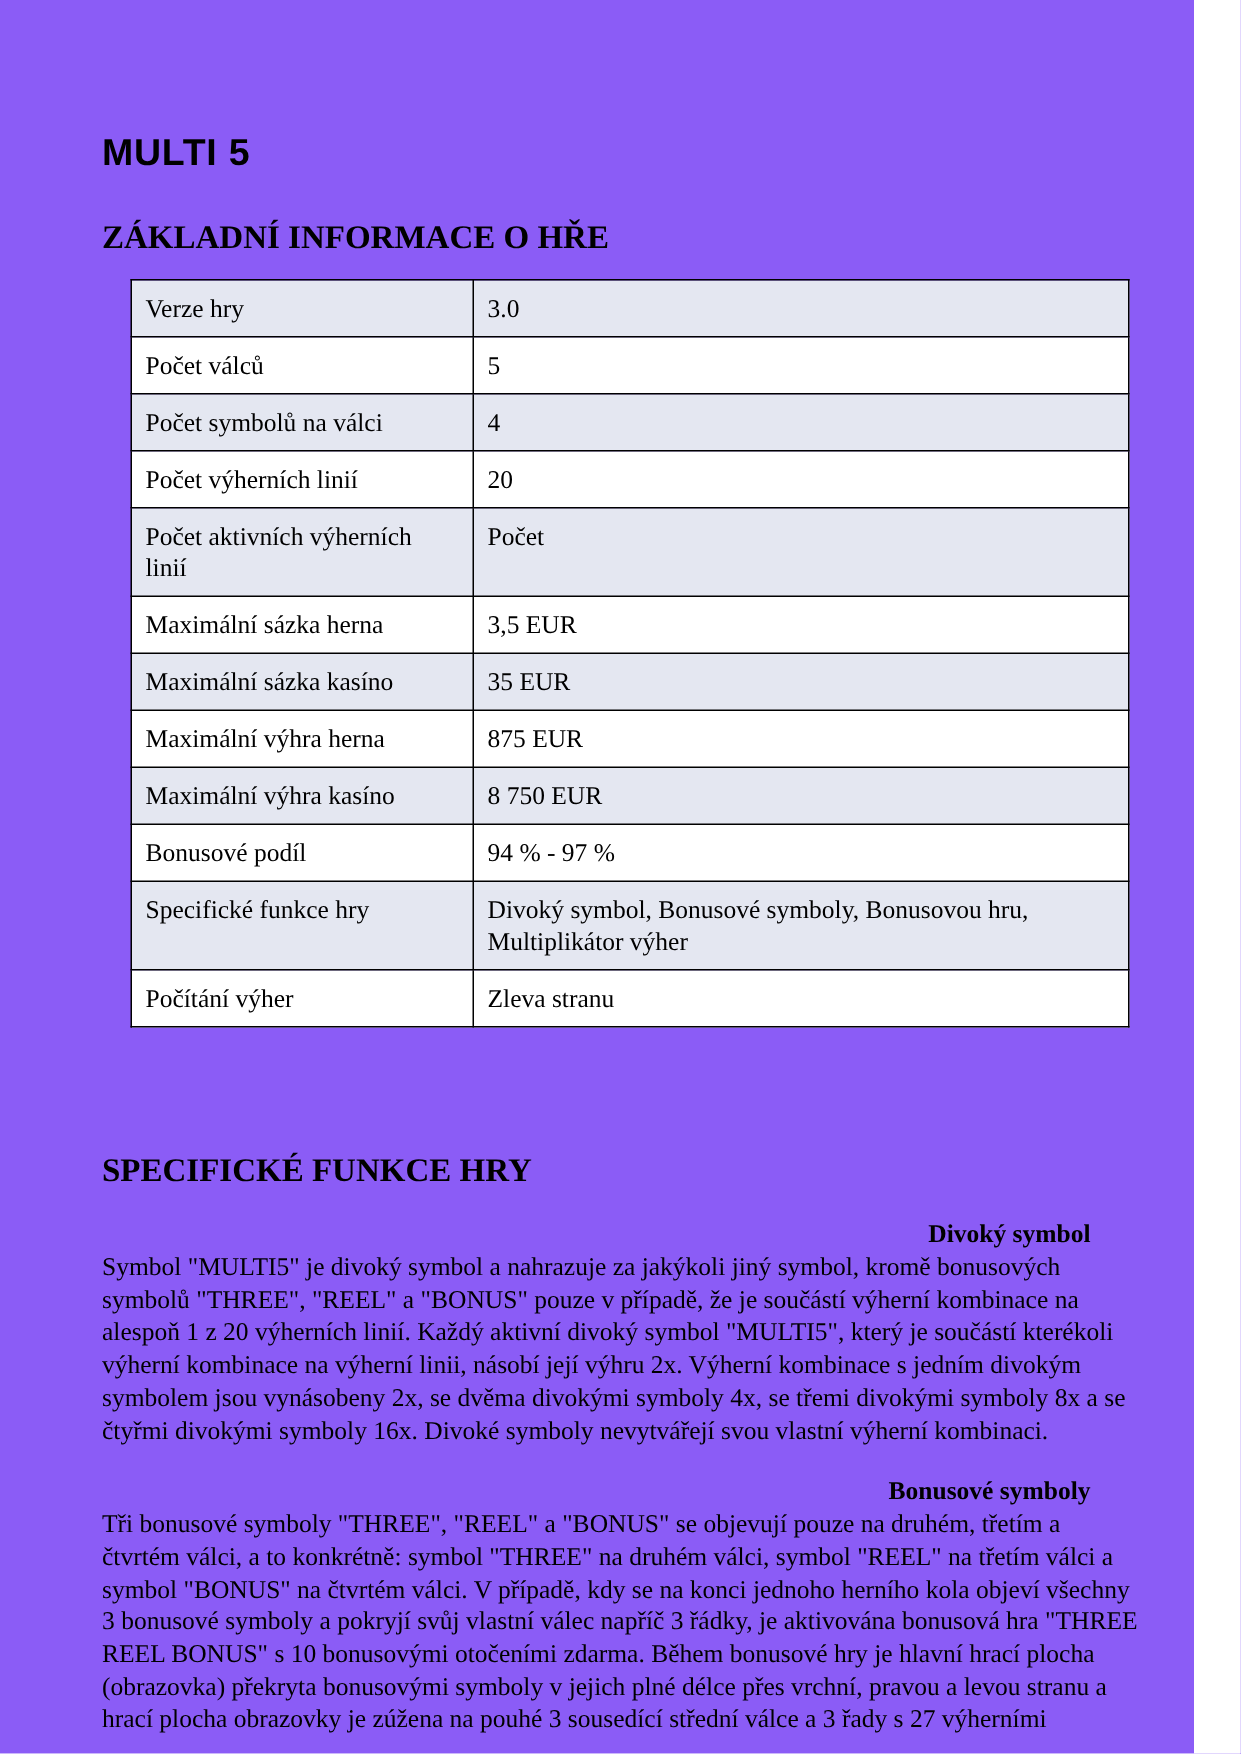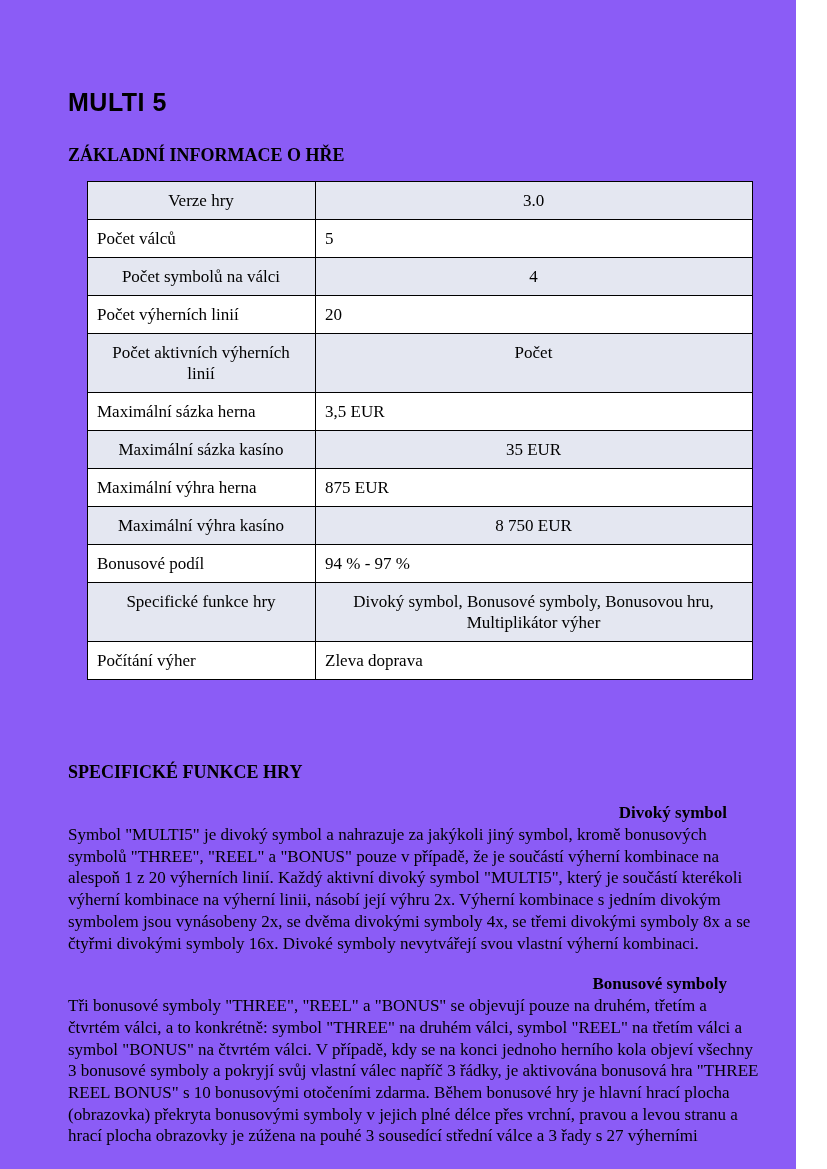--- a/index.html
+++ b/index.html
@@ -21,40 +21,40 @@
   }
   .doc-title {
     font-family: "Liberation Sans", sans-serif;
     font-size: 25px;
     font-weight: bold;
     letter-spacing: 0.5px;
     margin: 0 0 28px 0;
   }
   .section-heading {
     font-family: "Liberation Serif", serif;
-    font-size: 18px;
+    font-size: 22px;
     font-weight: bold;
     margin: 0 0 15px 0;
   }
   table.info-table {
     border-collapse: collapse;
     margin-left: 19px;
     width: 666px;
     table-layout: fixed;
   }
   table.info-table td {
     border: 1px solid #000000;
     font-size: 17px;
     line-height: 21px;
     padding: 8px 10px 8px 9px;
     vertical-align: top;
     background: #ffffff;
   }
   table.info-table col.c-label { width: 228px; }
-  table.info-table tr.shaded td { background: #e4e7f1; text-align: center; }
+  table.info-table tr.shaded td { background: #e4e7f1; }
   .spacer-after-table { height: 82px; }
   .subsection { margin-top: 19px; }
   .subsection-heading {
     font-size: 17px;
     font-weight: bold;
     margin: 0;
     line-height: 22px;
     text-align: right;
   }
   .body-text {
@@ -120,21 +120,21 @@
           <tr>
             <td>Bonusové podíl</td>
             <td>94 % - 97 %</td>
           </tr>
           <tr class="shaded">
             <td>Specifické funkce hry</td>
             <td>Divoký symbol, Bonusové symboly, Bonusovou hru, Multiplikátor výher</td>
           </tr>
           <tr>
             <td>Počítání výher</td>
-            <td>Zleva doprava</td>
+            <td>Zleva stranu</td>
           </tr>
         </tbody>
     </table>
 
     <div class="spacer-after-table"></div>
 
     <h2 class="section-heading">SPECIFICKÉ FUNKCE HRY</h2>
 
     <div class="subsection">
       <p class="subsection-heading">Divoký symbol</p>

